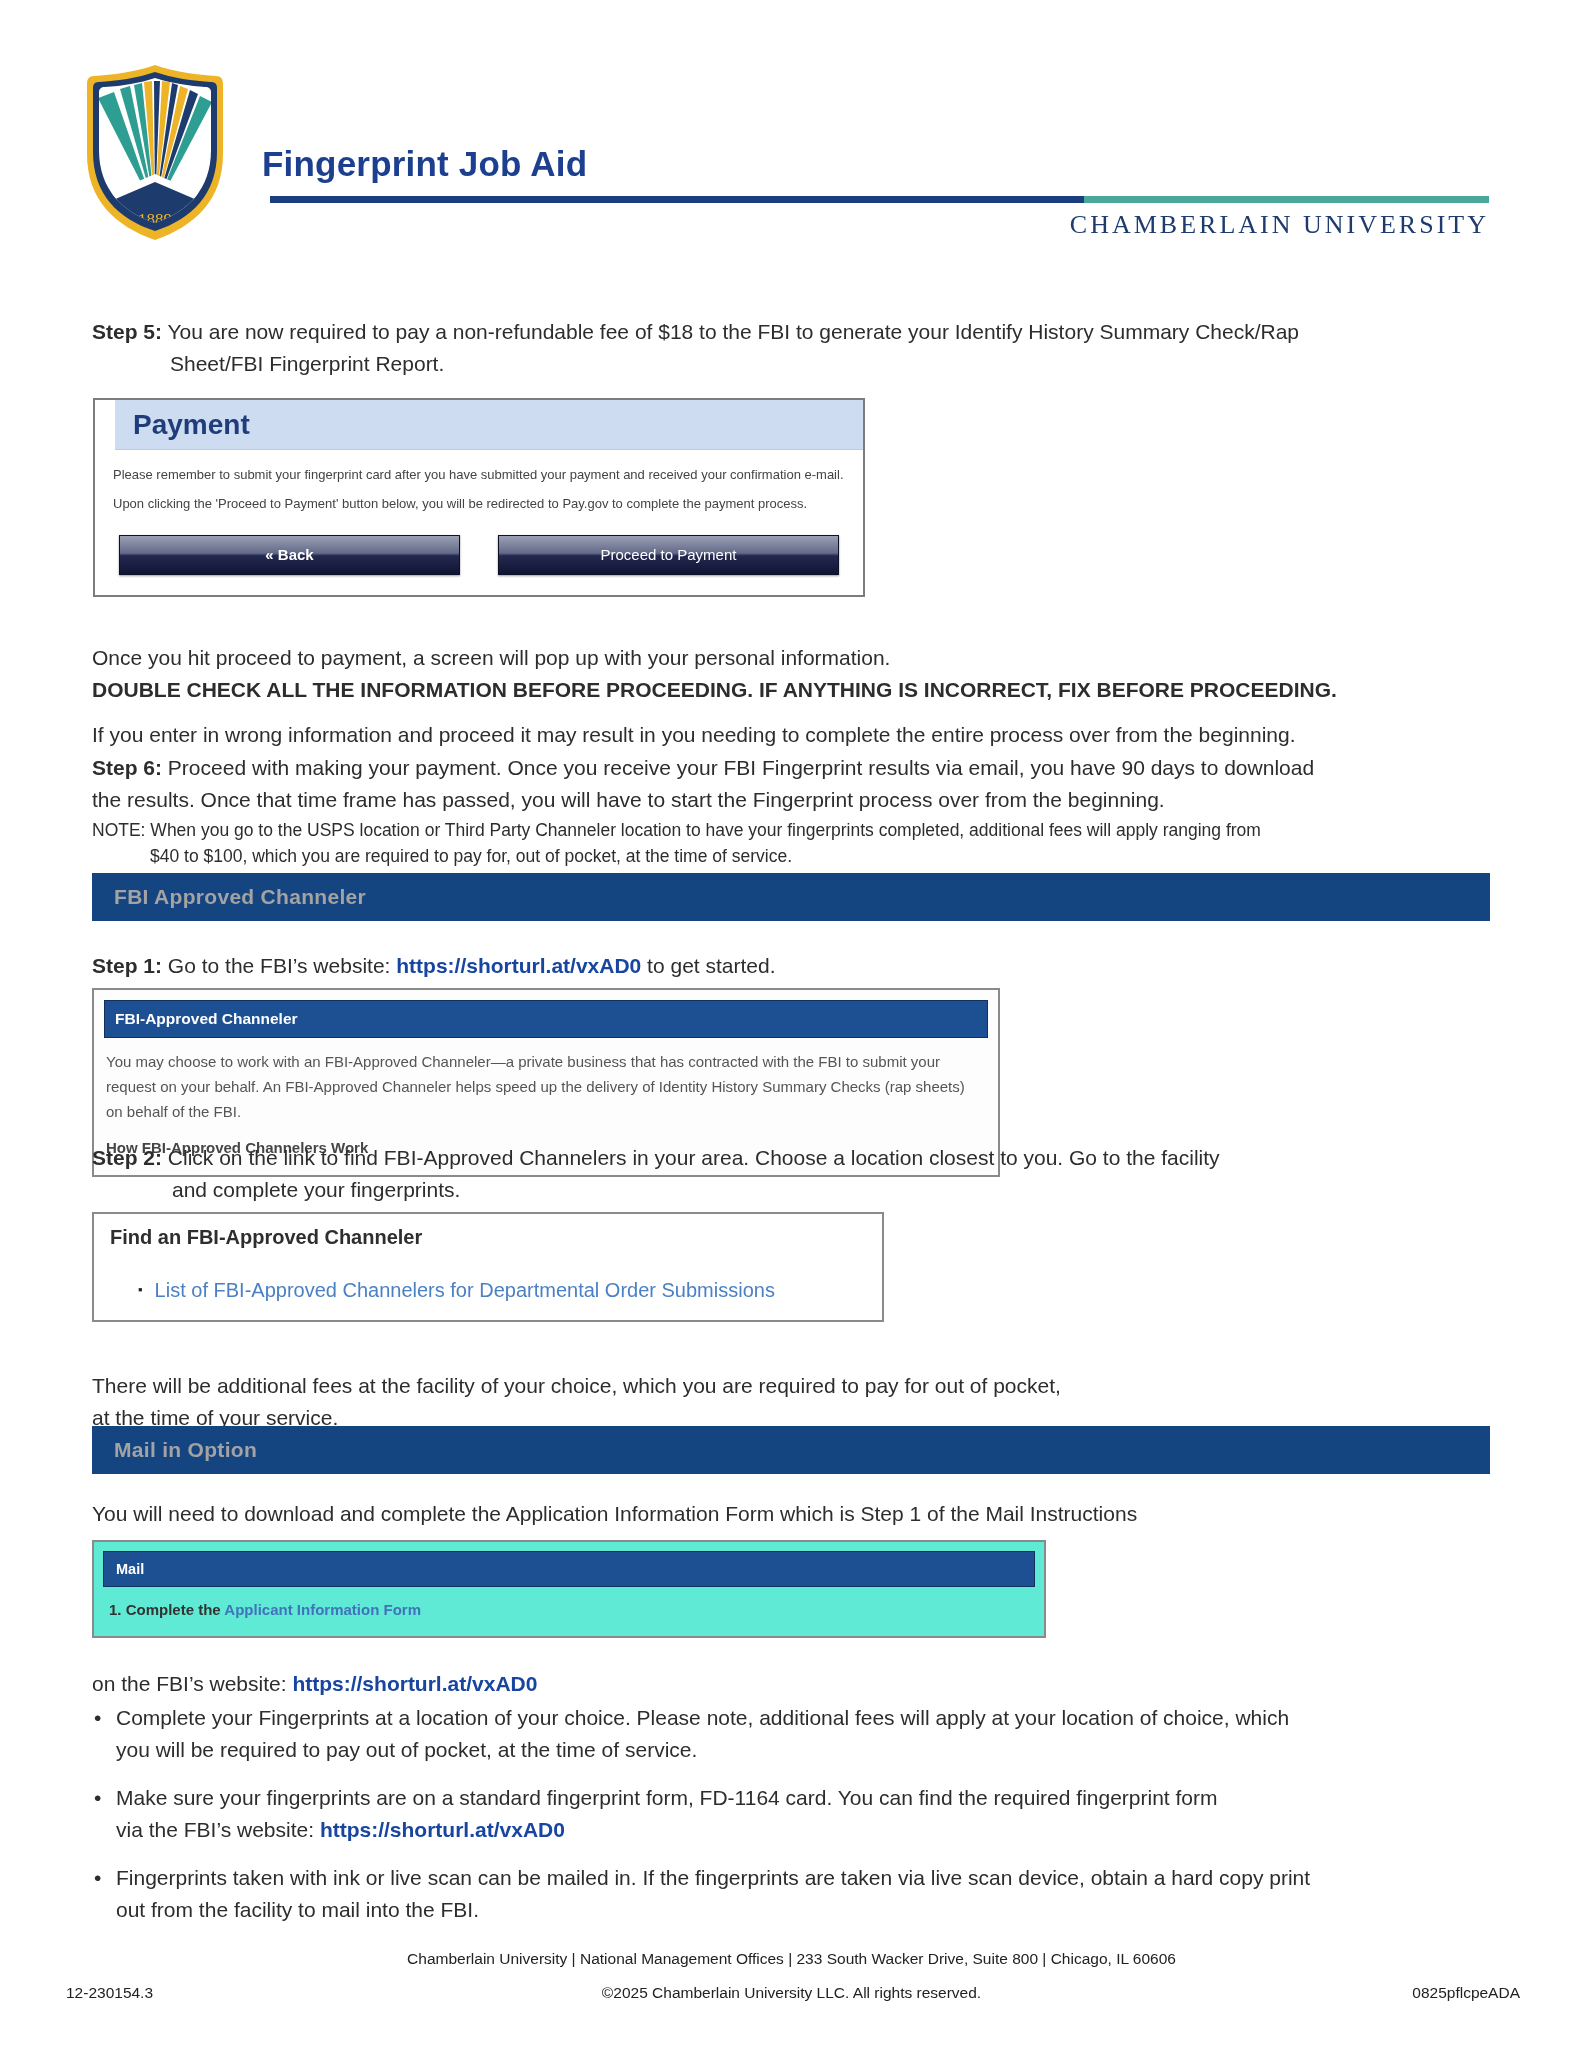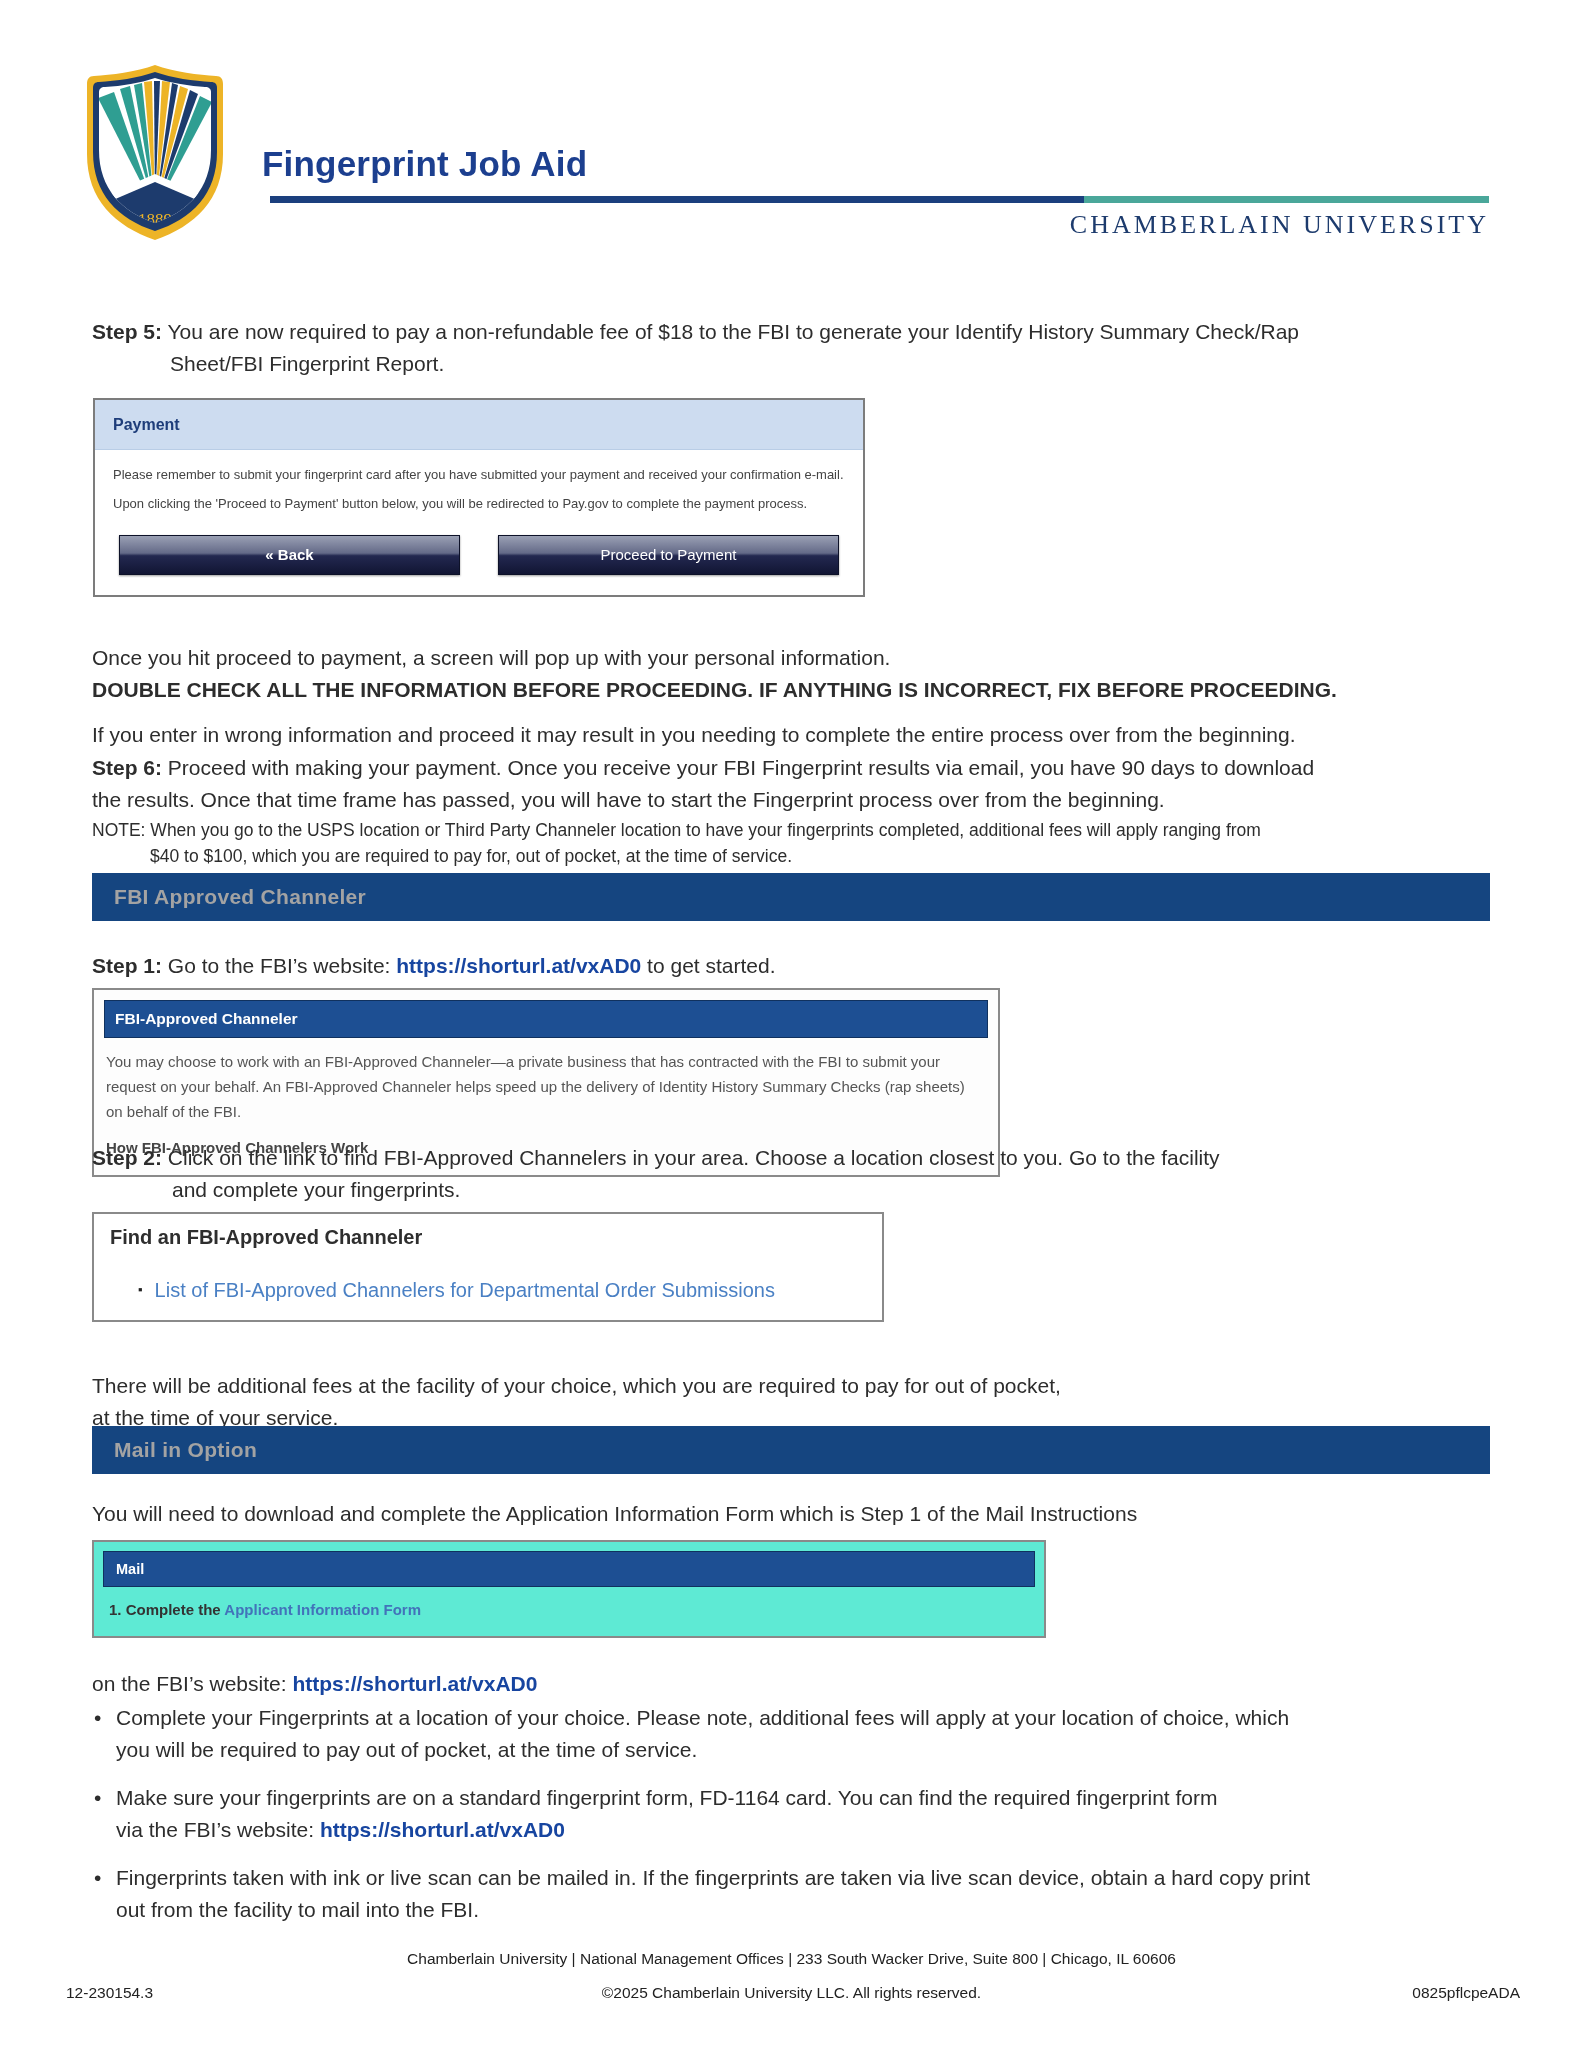--- a/index.html
+++ b/index.html
@@ -28,21 +28,21 @@
   .hang80{padding-left:80px;text-indent:-80px;}
   .note-text{font-size:17.5px;line-height:1.5;}
   .doclink{color:#1745a0;font-weight:bold;}
 
   .banner{left:92px;width:1398px;height:48px;background:#154580;color:#a3a3a3;
     font-size:21px;font-weight:bold;line-height:48px;padding-left:22px;box-sizing:border-box;letter-spacing:.3px;}
 
   
   .payshot{left:93px;top:398px;width:772px;background:#fff;border:2px solid #7c7c7c;box-sizing:border-box;}
   .payshot-header{background:#cddcf0;height:49px;line-height:49px;padding-left:18px;
-    font-size:16px;font-weight:bold;color:#1e3d7a;border-bottom:1px solid #b9cde6;}
+    font-size:28px;font-weight:bold;color:#1e3d7a;border-bottom:1px solid #b9cde6;margin-left:20px;}
   .payshot-body{padding:17px 18px 20px 18px;}
   .payshot-body p{margin:0 0 14px 0;font-size:13px;color:#444;white-space:nowrap;}
   .btn-row{display:flex;gap:38px;margin-top:24px;padding:0 6px;}
   .screenshot-btn{flex:1;height:38px;border-radius:0;color:#fff;font-size:15px;text-align:center;line-height:38px;
     background:linear-gradient(180deg,#9aa0b4 0%,#646a88 45%,#232850 52%,#111533 100%);
     border:1px solid #0d1128;box-shadow:0 1px 2px rgba(0,0,0,.4);}
   .screenshot-btn.back{font-weight:bold;}
 
   
   .fbishot{left:92px;top:988px;width:908px;background:#fdfdfd;border:2px solid #8a8a8a;box-sizing:border-box;}

